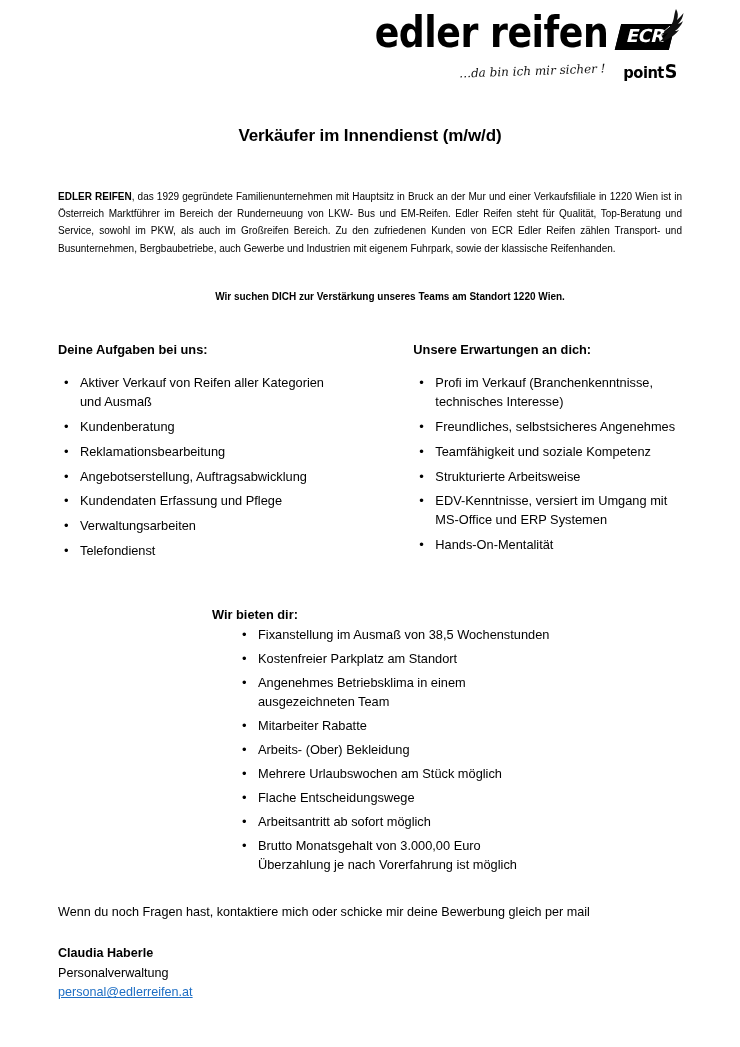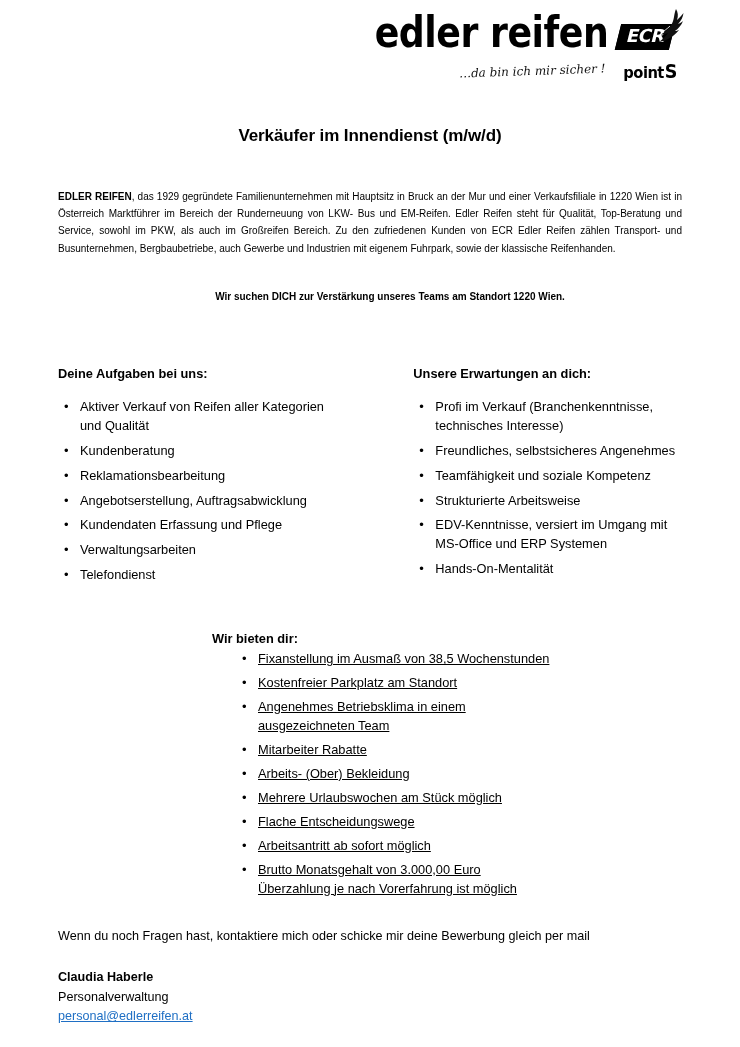--- a/index.html
+++ b/index.html
@@ -146,21 +146,21 @@
     margin-top: 34px;
     text-align: center;
     font-size: 10px;
     font-weight: bold;
     padding-left: 40px;
   }
 
   
   .columns {
     display: flex;
-    margin-top: 64px;
+    margin-top: 40px;
     gap: 33px;
   }
   .col-left { width: 360px; }
   .col-right { width: 300px; }
   .col-head {
     font-size: 12.8px;
     font-weight: bold;
     margin-bottom: 17px;
   }
   ul.b {
@@ -187,21 +187,21 @@
     display: block;
   }
 
   
   .offer {
     margin-top: 40px;
     padding-left: 154px;
   }
   .offer .col-head { margin-bottom: 4px; }
   .offer ul.b { padding-left: 24px; }
-  .offer ul.b > li { margin-bottom: 5px; text-decoration: underline; }
+  .offer ul.b > li { margin-bottom: 5px; }
 
   
   .closing {
     margin-top: 27px;
     font-size: 12.6px;
     line-height: 1.6;
   }
   .contact {
     margin-top: 22px;
     font-size: 12.6px;
@@ -254,21 +254,21 @@
 
   <p class="intro"><b>EDLER REIFEN</b><span>, das 1929 gegründete Familienunternehmen mit Hauptsitz in Bruck an der Mur und einer Verkaufsfiliale in 1220 Wien ist in Österreich Marktführer im Bereich der Runderneuung von LKW- Bus und EM-Reifen. Edler Reifen steht für Qualität, Top-Beratung und Service, sowohl im PKW, als auch im Großreifen Bereich. Zu den zufriedenen Kunden von ECR Edler Reifen zählen Transport- und Busunternehmen, Bergbaubetriebe, auch Gewerbe und Industrien mit eigenem Fuhrpark, sowie der klassische Reifenhanden.</span></p>
 
   <div class="headline-center">Wir suchen DICH zur Verstärkung unseres Teams am Standort 1220 Wien.</div>
 
   <div class="columns">
 
     <div class="col-left">
       <div class="col-head">Deine Aufgaben bei uns:</div>
       <ul class="b" id="tasks-list">
-          <li><span>Aktiver Verkauf von Reifen aller Kategorien</span><span class="cont">und Qualität</span></li>
+          <li><span>Aktiver Verkauf von Reifen aller Kategorien</span><span class="cont">und Ausmaß</span></li>
           <li><span>Kundenberatung</span></li>
           <li><span>Reklamationsbearbeitung</span></li>
           <li><span>Angebotserstellung, Auftragsabwicklung</span></li>
           <li><span>Kundendaten Erfassung und Pflege</span></li>
           <li><span>Verwaltungsarbeiten</span></li>
           <li><span>Telefondienst</span></li>
         </ul>
     </div>
 
     <div class="col-right">

